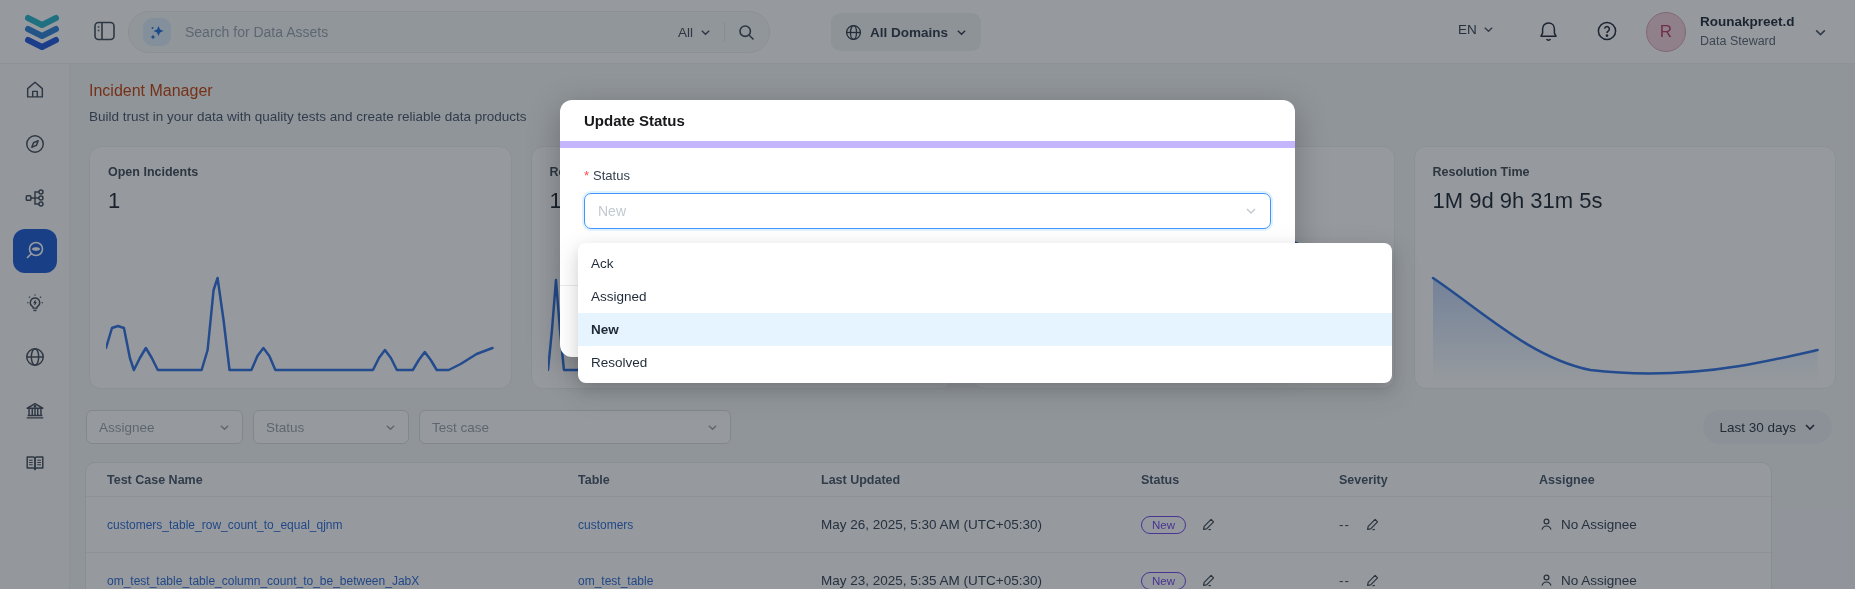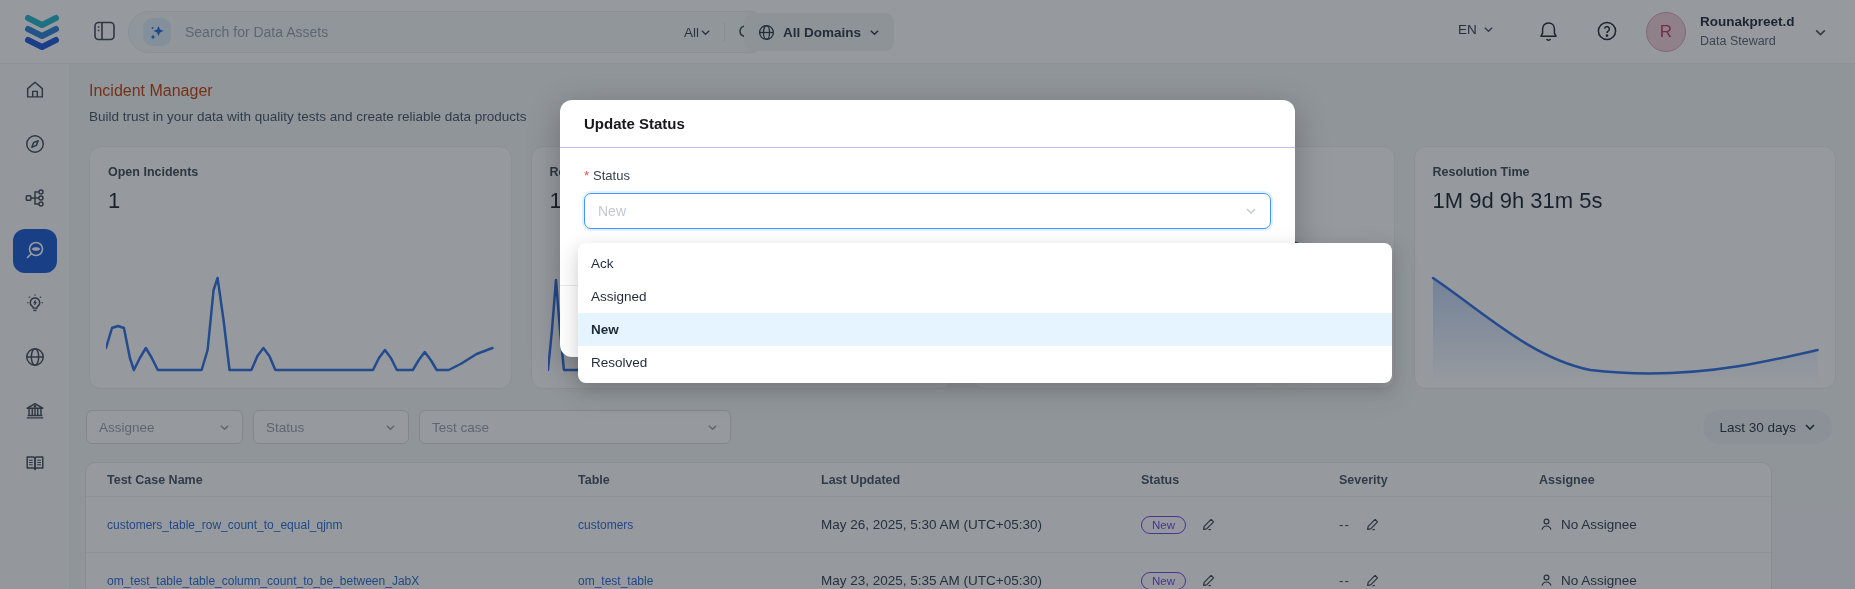--- a/index.html
+++ b/index.html
@@ -7,23 +7,23 @@
   body { font-family:"Liberation Sans", sans-serif; background:#f5f6f8; position:relative; color:#344054; }
   svg { display:block; }
 
   
   .topbar { position:absolute; top:0; left:0; width:1855px; height:64px; background:#fff; border-bottom:1px solid #eef0f2; z-index:1; }
   .logo { position:absolute; left:22px; top:11px; }
   .collapse-btn { position:absolute; left:94px; top:21px; cursor:pointer; }
   .search-pill { position:absolute; left:128px; top:11px; width:642px; height:42px; background:#f6f7f9; border:1px solid #ecedf0; border-radius:21px; display:flex; align-items:center; padding:0 14px; }
   .sparkle-wrap { width:28px; height:28px; border-radius:9px; background:#dcedfc; display:flex; align-items:center; justify-content:center; }
   .search-ph { margin-left:14px; font-size:14px; color:#9aa3ae; flex:1; }
-  .scope { display:flex; align-items:center; gap:1px; font-size:13.5px; color:#414b58; cursor:pointer; }
+  .scope { display:flex; align-items:center; gap:7px; font-size:13.5px; color:#414b58; cursor:pointer; }
   .pill-divider { width:1px; height:20px; background:#e2e5e9; margin:0 13px; }
-  .domains-btn { position:absolute; left:744px; top:13px; height:38px; border-radius:9px; background:#f1f3f5; display:flex; align-items:center; gap:8px; padding:0 14px; font-size:13.5px; font-weight:600; color:#303a48; cursor:pointer; }
+  .domains-btn { position:absolute; left:831px; top:13px; height:38px; border-radius:9px; background:#f1f3f5; display:flex; align-items:center; gap:8px; padding:0 14px; font-size:13.5px; font-weight:600; color:#303a48; cursor:pointer; }
   .lang-btn { position:absolute; left:1458px; top:22px; display:flex; align-items:center; gap:6px; font-size:13.5px; color:#344054; cursor:pointer; }
   .icon-btn { position:absolute; top:20px; cursor:pointer; }
   .avatar { position:absolute; left:1646px; top:12px; width:40px; height:40px; border-radius:50%; background:#f3d0da; border:1px solid #daa4b6; display:flex; align-items:center; justify-content:center; font-size:17px; color:#bb3d6a; cursor:pointer; }
   .user-block { position:absolute; left:1700px; top:12px; line-height:1.45; cursor:pointer; }
   .user-name { font-size:13.5px; font-weight:700; color:#1f2937; }
   .user-role { font-size:12.5px; color:#5b6572; }
   .profile-chev { position:absolute; left:1814px; top:26px; }
 
   
   .sidebar { position:absolute; left:0; top:64px; width:70px; height:525px; background:#fbfbfc; border-right:1px solid #efeff2; z-index:1; }
@@ -52,21 +52,21 @@
   .tbody-row { height:56px; border-top:1px solid #eef0f3; font-size:13.5px; color:#344054; }
   .tlink { color:#2e6bd6; font-size:12px; cursor:pointer; }
   .cell-flex { display:flex; align-items:center; gap:15px; }
   .badge-new { display:inline-flex; align-items:center; padding:2px 10px; border:1px solid #7147e8; color:#7147e8; border-radius:11px; font-size:11.5px; background:#fdfcff; }
   .sev-dash { letter-spacing:1px; color:#3c4553; }
   .assignee-flex { display:flex; align-items:center; gap:7px; }
 
   
   .overlay { position:absolute; inset:0; background:rgba(23,30,41,0.45); z-index:50; }
   .modal { position:absolute; left:560px; top:100px; width:735px; height:257px; background:#fff; border-radius:12px; box-shadow:0 8px 32px rgba(0,0,0,.25); z-index:60; }
-  .modal-header { height:48px; display:flex; align-items:center; padding:0 24px; border-bottom:1px solid #c4b5fd; font-size:15px; font-weight:700; color:#18181b; }
+  .modal-header { height:48px; display:flex; align-items:center; padding:0 24px; border-bottom:7px solid #c4b5fd; font-size:15px; font-weight:700; color:#18181b; }
   .modal-body { padding:20px 24px 0 24px; }
   .field-label { font-size:13px; color:#374151; display:flex; align-items:center; gap:4px; }
   .req-star { color:#ff4d4f; font-size:13px; }
   .status-select { margin-top:10px; height:36px; border:1px solid #4096ff; box-shadow:0 0 0 2px rgba(5,145,255,.12); border-radius:7px; display:flex; align-items:center; justify-content:space-between; padding:0 13px; cursor:pointer; }
   .status-ph { font-size:14px; color:#c3c9d1; }
   .modal-footer { position:absolute; left:0; right:0; bottom:0; height:72px; border-top:1px solid #ececee; }
   .primary-btn { position:absolute; right:24px; top:14px; width:88px; height:40px; border:none; border-radius:8px; background:#1570ef; cursor:pointer; }
 
   .dropdown { position:absolute; left:578px; top:243px; width:814px; background:#fff; border-radius:8px; box-shadow:0 9px 28px 8px rgba(0,0,0,.05), 0 6px 16px rgba(0,0,0,.14); padding:4px 0; z-index:70; }
   .opt { height:33px; display:flex; align-items:center; padding:0 13px; font-size:13.5px; color:#1f2937; cursor:pointer; }

